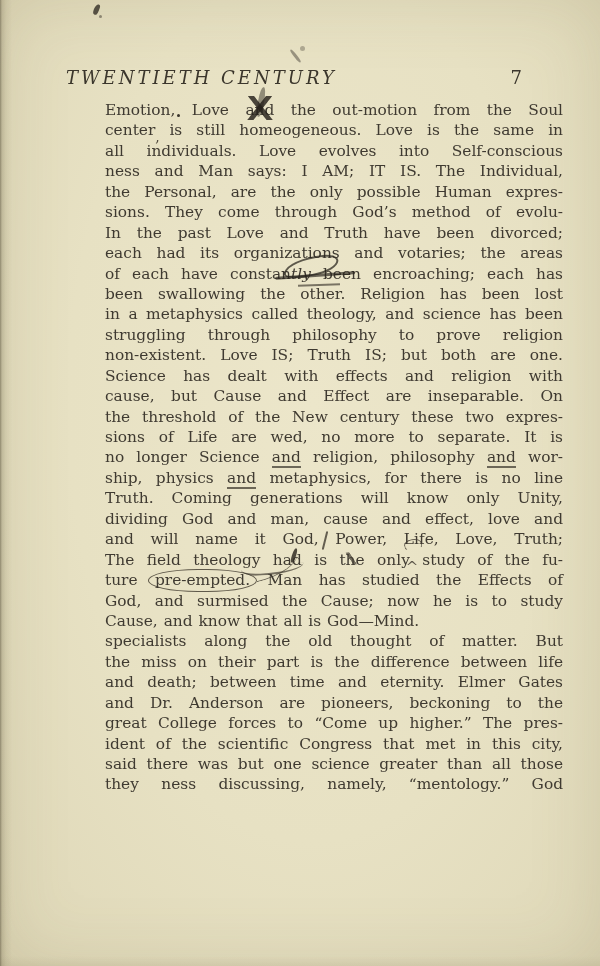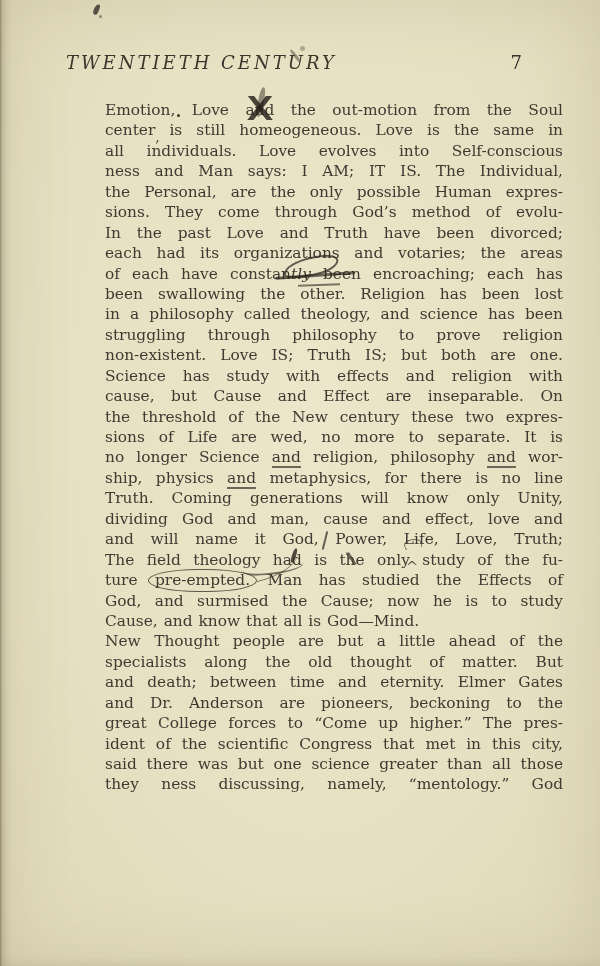--- a/index.html
+++ b/index.html
@@ -10,21 +10,21 @@
     overflow:hidden;
     font-family:"DejaVu Serif","Liberation Serif",serif;
     color:#3f3a31;
     background:
       linear-gradient(90deg, rgba(62,55,38,.50) 0px, rgba(96,88,62,.22) 2px, rgba(120,112,82,.10) 6px, rgba(0,0,0,0) 12px),
       linear-gradient(0deg, rgba(120,112,82,.10) 0px, rgba(0,0,0,0) 10px),
       radial-gradient(ellipse at 52% 42%, #ece6ca 0%, #e7e1c3 55%, #ded7b7 100%);
     box-shadow: inset 0 0 70px rgba(125,115,80,.18);
   }
   .header{
-    position:absolute;left:66px;right:78px;top:52px;height:24px;
+    position:absolute;left:66px;right:78px;top:67px;height:24px;
     display:flex;justify-content:space-between;align-items:baseline;
   }
   .running-title{
     font-style:italic;font-size:18px;letter-spacing:3px;color:#3b362c;
     white-space:nowrap;
   }
   .page-number{font-size:18px;color:#3b362c;}
   .text-block{
     position:absolute;left:64px;top:100px;width:458px;
     font-size:15.4px;word-spacing:1px;margin-left:41px;
@@ -108,38 +108,38 @@
     <div class="line">Emotion<span class="m-d">,</span> Love <span class="m-x">and</span> the out-motion from the Soul</div>
     <div class="line">center<span class="m-cm"> </span>is still homeogeneous. Love is the same in</div>
     <div class="line">all individuals. Love evolves into Self-conscious</div>
     <div class="line">ness and Man says: I AM; IT IS. The Individual,</div>
     <div class="line">the Personal, are the only possible Human expres-</div>
     <div class="line">sions. They come through God’s method of evolu-</div>
     <div class="line">In the past Love and Truth have been divorced;</div>
     <div class="line">each had its organizations and votaries; the areas</div>
     <div class="line">of each have constan<span class="m-s">tly</span> been encroaching; each has</div>
     <div class="line">been swallowing the <span class="m-o">other</span>. Religion has been lost</div>
-    <div class="line">in a philosophy called theology, and science has been</div>
+    <div class="line">in a metaphysics called theology, and science has been</div>
     <div class="line">struggling through philosophy to prove religion</div>
     <div class="line">non-existent. Love IS; Truth IS; but both are one.</div>
-    <div class="line">Science has study with effects and religion with</div>
+    <div class="line">Science has dealt with effects and religion with</div>
     <div class="line">cause, but Cause and Effect are inseparable. On</div>
     <div class="line">the threshold of the New century these two expres-</div>
     <div class="line">sions of Life are wed, no more to separate. It is</div>
     <div class="line">no longer Science <span class="m-u">and</span> religion, philosophy <span class="m-u">and</span> wor-</div>
     <div class="line">ship, physics <span class="m-u">and</span> metaphysics, for there is no line</div>
     <div class="line">Truth. Coming generations will know only Unity,</div>
     <div class="line">dividing God and man, cause and effect, love and</div>
     <div class="line">and will name it <span class="m-sl">God,</span> Power, Life, Love, Truth;</div>
     <div class="line">The field <span class="m-sw">theology had</span> is <span class="m-st">the</span> only<span class="m-ins"> </span>study of the fu-</div>
     <div class="line">ture <span class="m-c">pre-empted.</span> Man has studied the Effects of</div>
     <div class="line">God, and surmised the Cause; now he is to study</div>
     <div class="line para-end">Cause, and know that all is God—Mind.</div>
-    <div class="line">New Thought people are but a little ahead of the</div>
     <div class="line">specialists along the old thought of matter. But</div>
+    <div class="line">the miss on their part is the difference between life</div>
     <div class="line">and death; between time and eternity. Elmer Gates</div>
     <div class="line">and Dr. Anderson are pioneers, beckoning to the</div>
     <div class="line">great College forces to “Come up higher.” The pres-</div>
     <div class="line">ident of the scientific Congress that met in this city,</div>
     <div class="line">said there was but one science greater than all those</div>
     <div class="line">they ness discussing, namely, “mentology.” God</div>
   </div>
 </div>
 
 </body></html>

